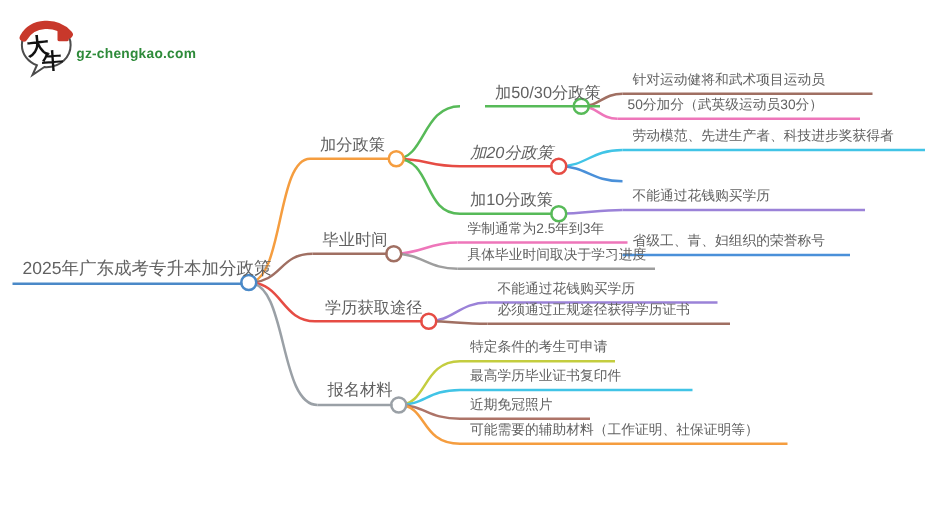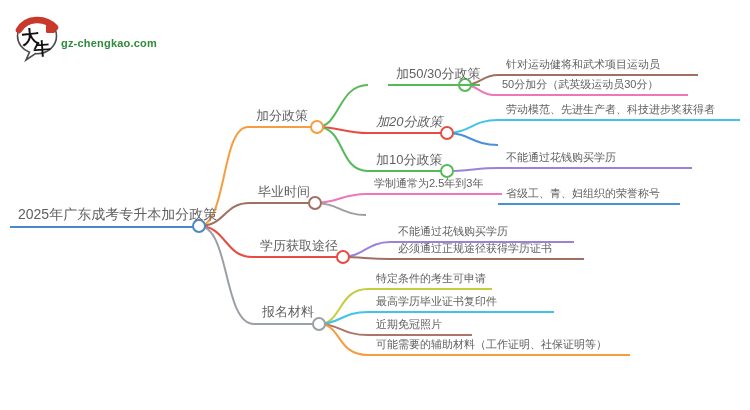--- a/index.html
+++ b/index.html
@@ -112,20 +112,21 @@
 
   <div class="node lv2" style="left: 498px; top: 57px; width: 200px; border-bottom-color: rgb(160, 111, 98);">针对运动健将和武术项目运动员</div>
   <div class="node lv2" style="left: 494px; top: 77px; width: 194px; border-bottom-color: rgb(238, 118, 186);">50分加分（武英级运动员30分）</div>
 
   <div class="node lv2" style="left: 498px; top: 102px; width: 242px; border-bottom-color: rgb(65, 196, 230);">劳动模范、先进生产者、科技进步奖获得者</div>
   <div class="node lv2" style="left: 498px; top: 138px; width: 182px; border-bottom-color: rgb(74, 144, 217); margin-top: 48px;">省级工、青、妇组织的荣誉称号</div>
 
   <div class="node lv2" style="left: 498px; top: 150px; width: 194px; border-bottom-color: rgb(155, 130, 216);">不能通过花钱购买学历</div>
 
   <div class="node lv2" style="left: 366px; top: 176px; width: 136px; border-bottom-color: rgb(238, 118, 186);">学制通常为2.5年到3年</div>
+  <div class="node lv2" style="left: 366px; top: 197px; width: 158px; border-bottom-color: rgb(158, 158, 158);">具体毕业时间取决于学习进度</div>
 
   <div class="node lv2" style="left: 390px; top: 224px; width: 184px; border-bottom-color: rgb(155, 130, 216);">不能通过花钱购买学历</div>
   <div class="node lv2" style="left: 390px; top: 241px; width: 194px; border-bottom-color: rgb(160, 111, 98);">必须通过正规途径获得学历证书</div>
 
   <div class="node lv2" style="left: 368px; top: 271px; width: 124px; border-bottom-color: rgb(196, 205, 63);">特定条件的考生可申请</div>
   <div class="node lv2" style="left: 368px; top: 294px; width: 186px; border-bottom-color: rgb(65, 196, 230);">最高学历毕业证书复印件</div>
   <div class="node lv2" style="left: 368px; top: 317px; width: 104px; border-bottom-color: rgb(173, 116, 104);">近期免冠照片</div>
   <div class="node lv2" style="left: 368px; top: 337px; width: 262px; border-bottom-color: rgb(245, 157, 63);">可能需要的辅助材料（工作证明、社保证明等）</div>
 
 </div>

